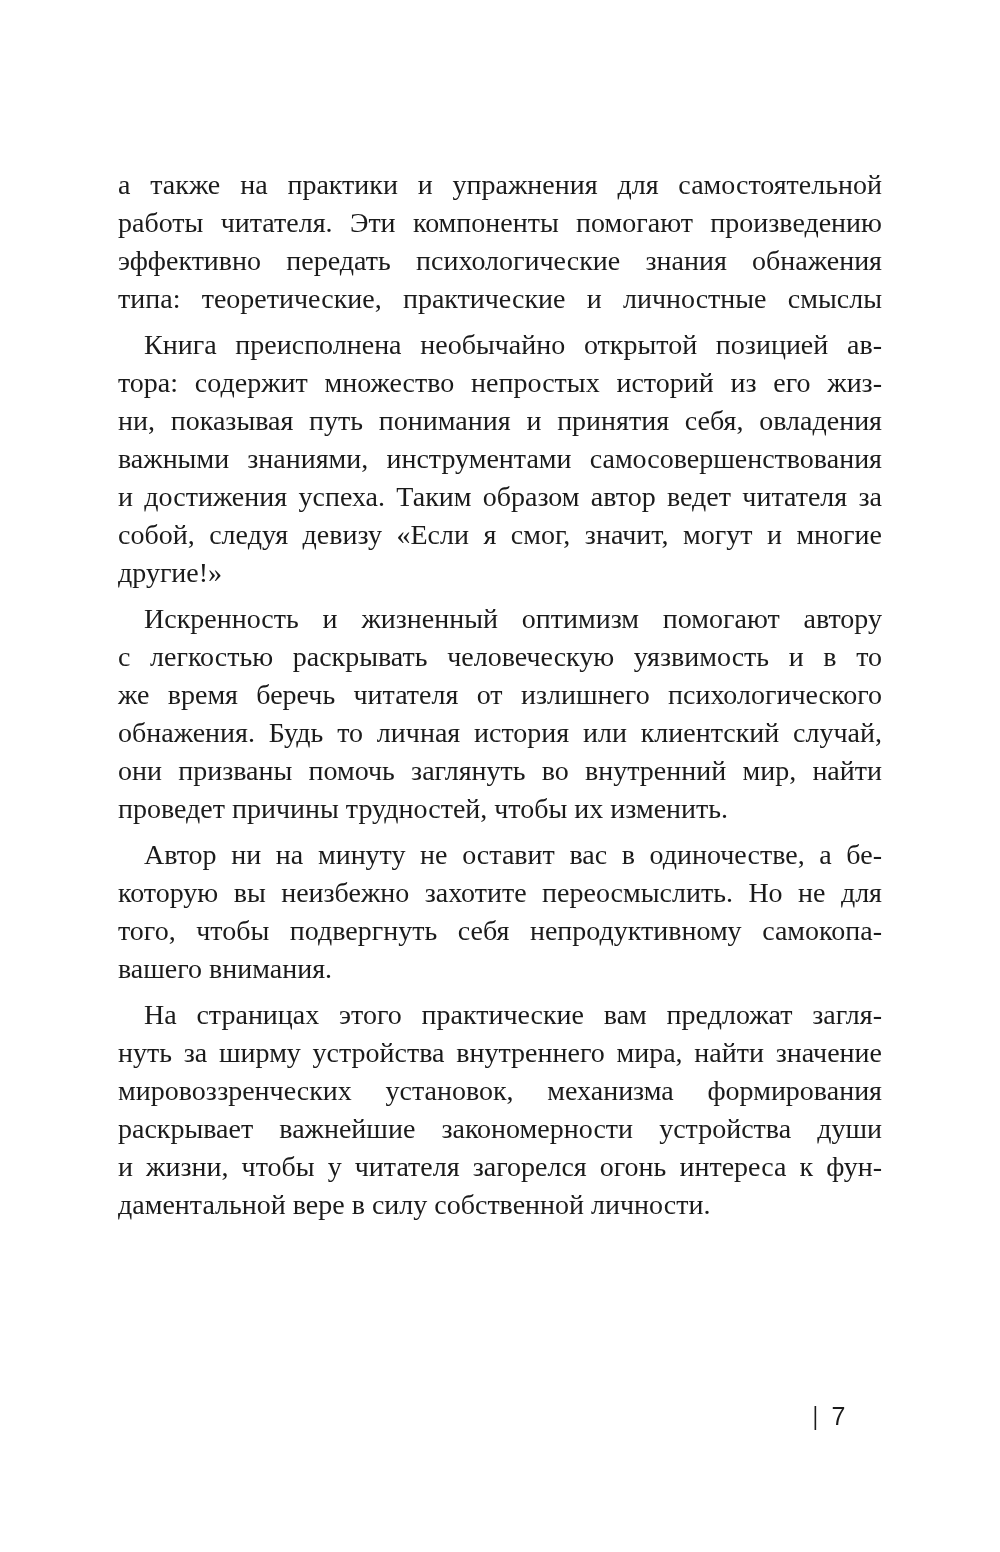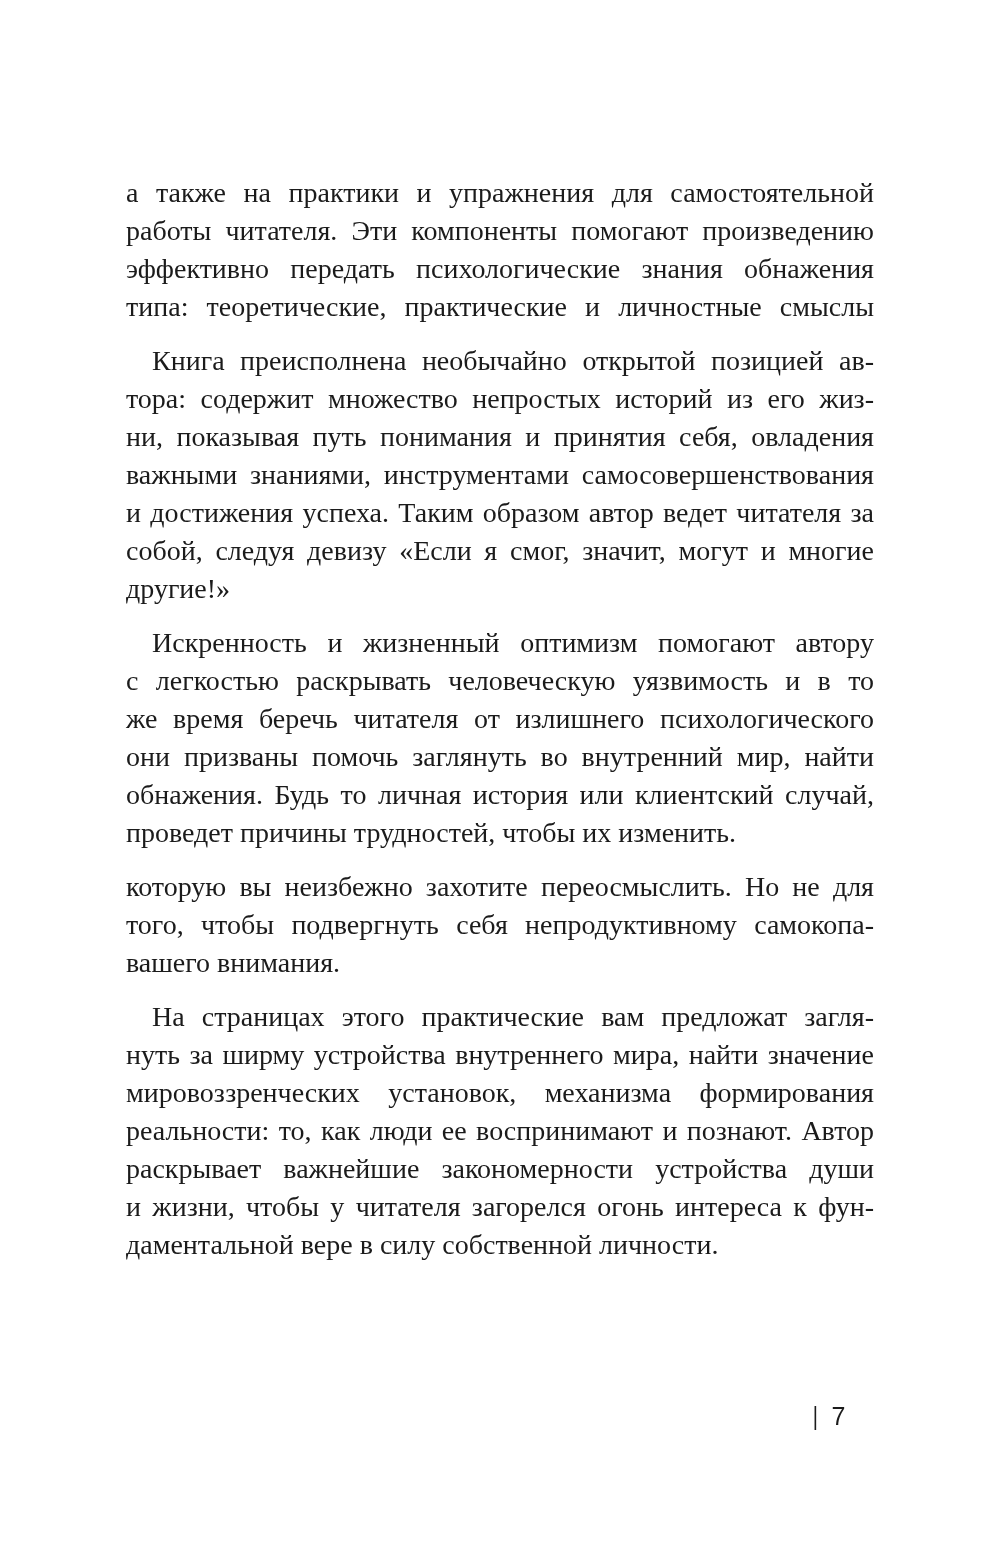--- a/index.html
+++ b/index.html
@@ -23,21 +23,21 @@
     position: absolute;
     left: 110px;
     top: 158px;
     width: 780px;
     font-size: 28px;
     line-height: 38px;
     color: #1b1b1b;
     font-weight: 400;
   }
   .para {
-    margin: 16px;
+    margin: 8px;
     padding: 0;
   }
   .line {
     text-align: justify;
     text-align-last: justify;
     white-space: normal;
   }
   .line.last {
     text-align-last: left;
   }
@@ -82,34 +82,34 @@
         <div class="line">ни, показывая путь понимания и принятия себя, овладения</div>
         <div class="line">важными знаниями, инструментами самосовершенствования</div>
         <div class="line">и достижения успеха. Таким образом автор ведет читателя за</div>
         <div class="line">собой, следуя девизу «Если я смог, значит, могут и многие</div>
         <div class="line last">другие!»</div>
       </div>
       <div class="para indent">
         <div class="line first">Искренность и жизненный оптимизм помогают автору</div>
         <div class="line">с легкостью раскрывать человеческую уязвимость и в то</div>
         <div class="line">же время беречь читателя от излишнего психологического</div>
+        <div class="line">обнажения. Будь то личная история или клиентский случай,</div>
         <div class="line">они призваны помочь заглянуть во внутренний мир, найти</div>
-        <div class="line">обнажения. Будь то личная история или клиентский случай,</div>
         <div class="line last">проведет причины трудностей, чтобы их изменить.</div>
       </div>
       <div class="para indent">
+        <div class="line first">Автор ни на минуту не оставит вас в одиночестве, а бе-</div>
         <div class="line">которую вы неизбежно захотите переосмыслить. Но не для</div>
         <div class="line">того, чтобы подвергнуть себя непродуктивному самокопа-</div>
         <div class="line last">вашего внимания.</div>
       </div>
       <div class="para indent">
         <div class="line first">На страницах этого практические вам предложат загля-</div>
         <div class="line">нуть за ширму устройства внутреннего мира, найти значение</div>
         <div class="line">мировоззренческих установок, механизма формирования</div>
-        <div class="line">реальности: то, как люди ее воспринимают и познают. Автор</div>
         <div class="line">раскрывает важнейшие закономерности устройства души</div>
         <div class="line">и жизни, чтобы у читателя загорелся огонь интереса к фун-</div>
         <div class="line last">даментальной вере в силу собственной личности.</div>
       </div>
     </section>
 
   <footer class="page-footer">
     <span class="separator">|</span>
     <span class="pagenum">7</span>
   </footer>

